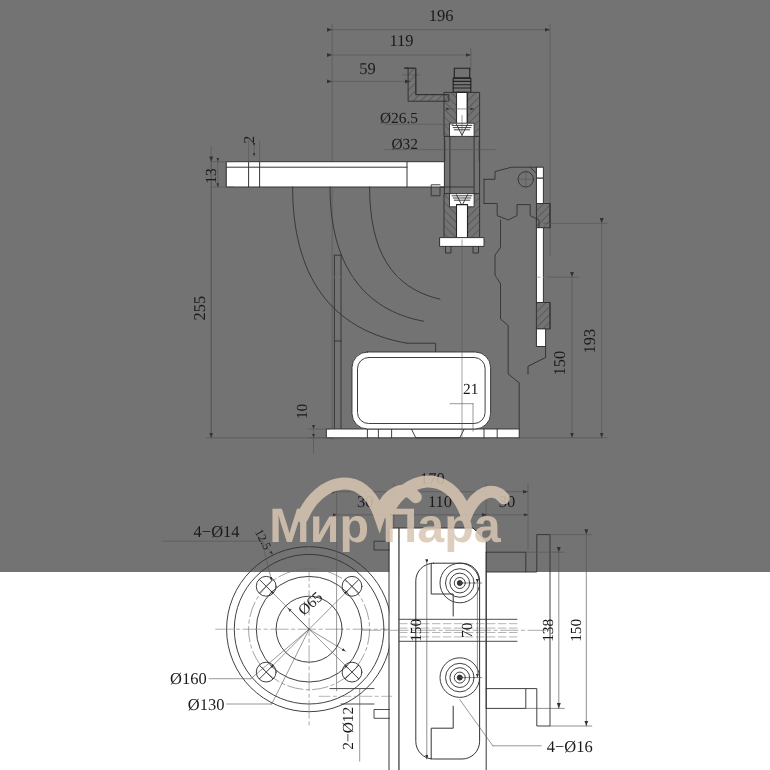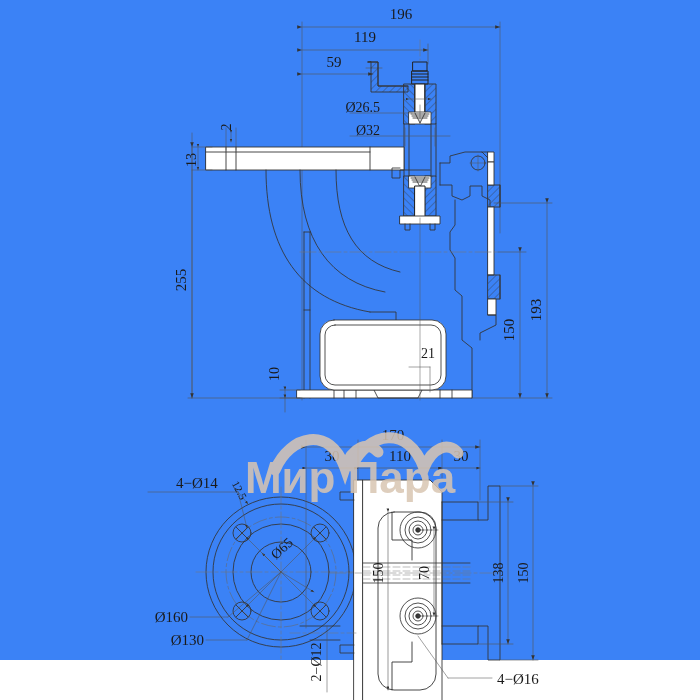--- a/index.html
+++ b/index.html
@@ -1,18 +1,18 @@
 <!DOCTYPE html>
 <html><head>
 <meta charset="utf-8">
 <style>
   html,body{margin:0;padding:0;background:#ffffff;}
   body{width:700px;height:700px;overflow:hidden;
        font-family:"Liberation Serif", serif;}
-  #stage{position:relative;width:700px;height:660px;background:#3b82f6;}
+  #stage{position:relative;width:700px;height:520px;background:#737373;}
   svg.draw{position:absolute;left:0;top:0;width:700px;height:700px;}
   .wm{position:absolute;left:0;top:0;width:700px;height:700px;pointer-events:none;}
   .wmtext{font-family:"Liberation Sans", sans-serif;font-weight:bold;}
 </style>
 </head>
 <body>
 
 <div id="stage">
 
   <svg class="draw" viewBox="0 0 700 700">

